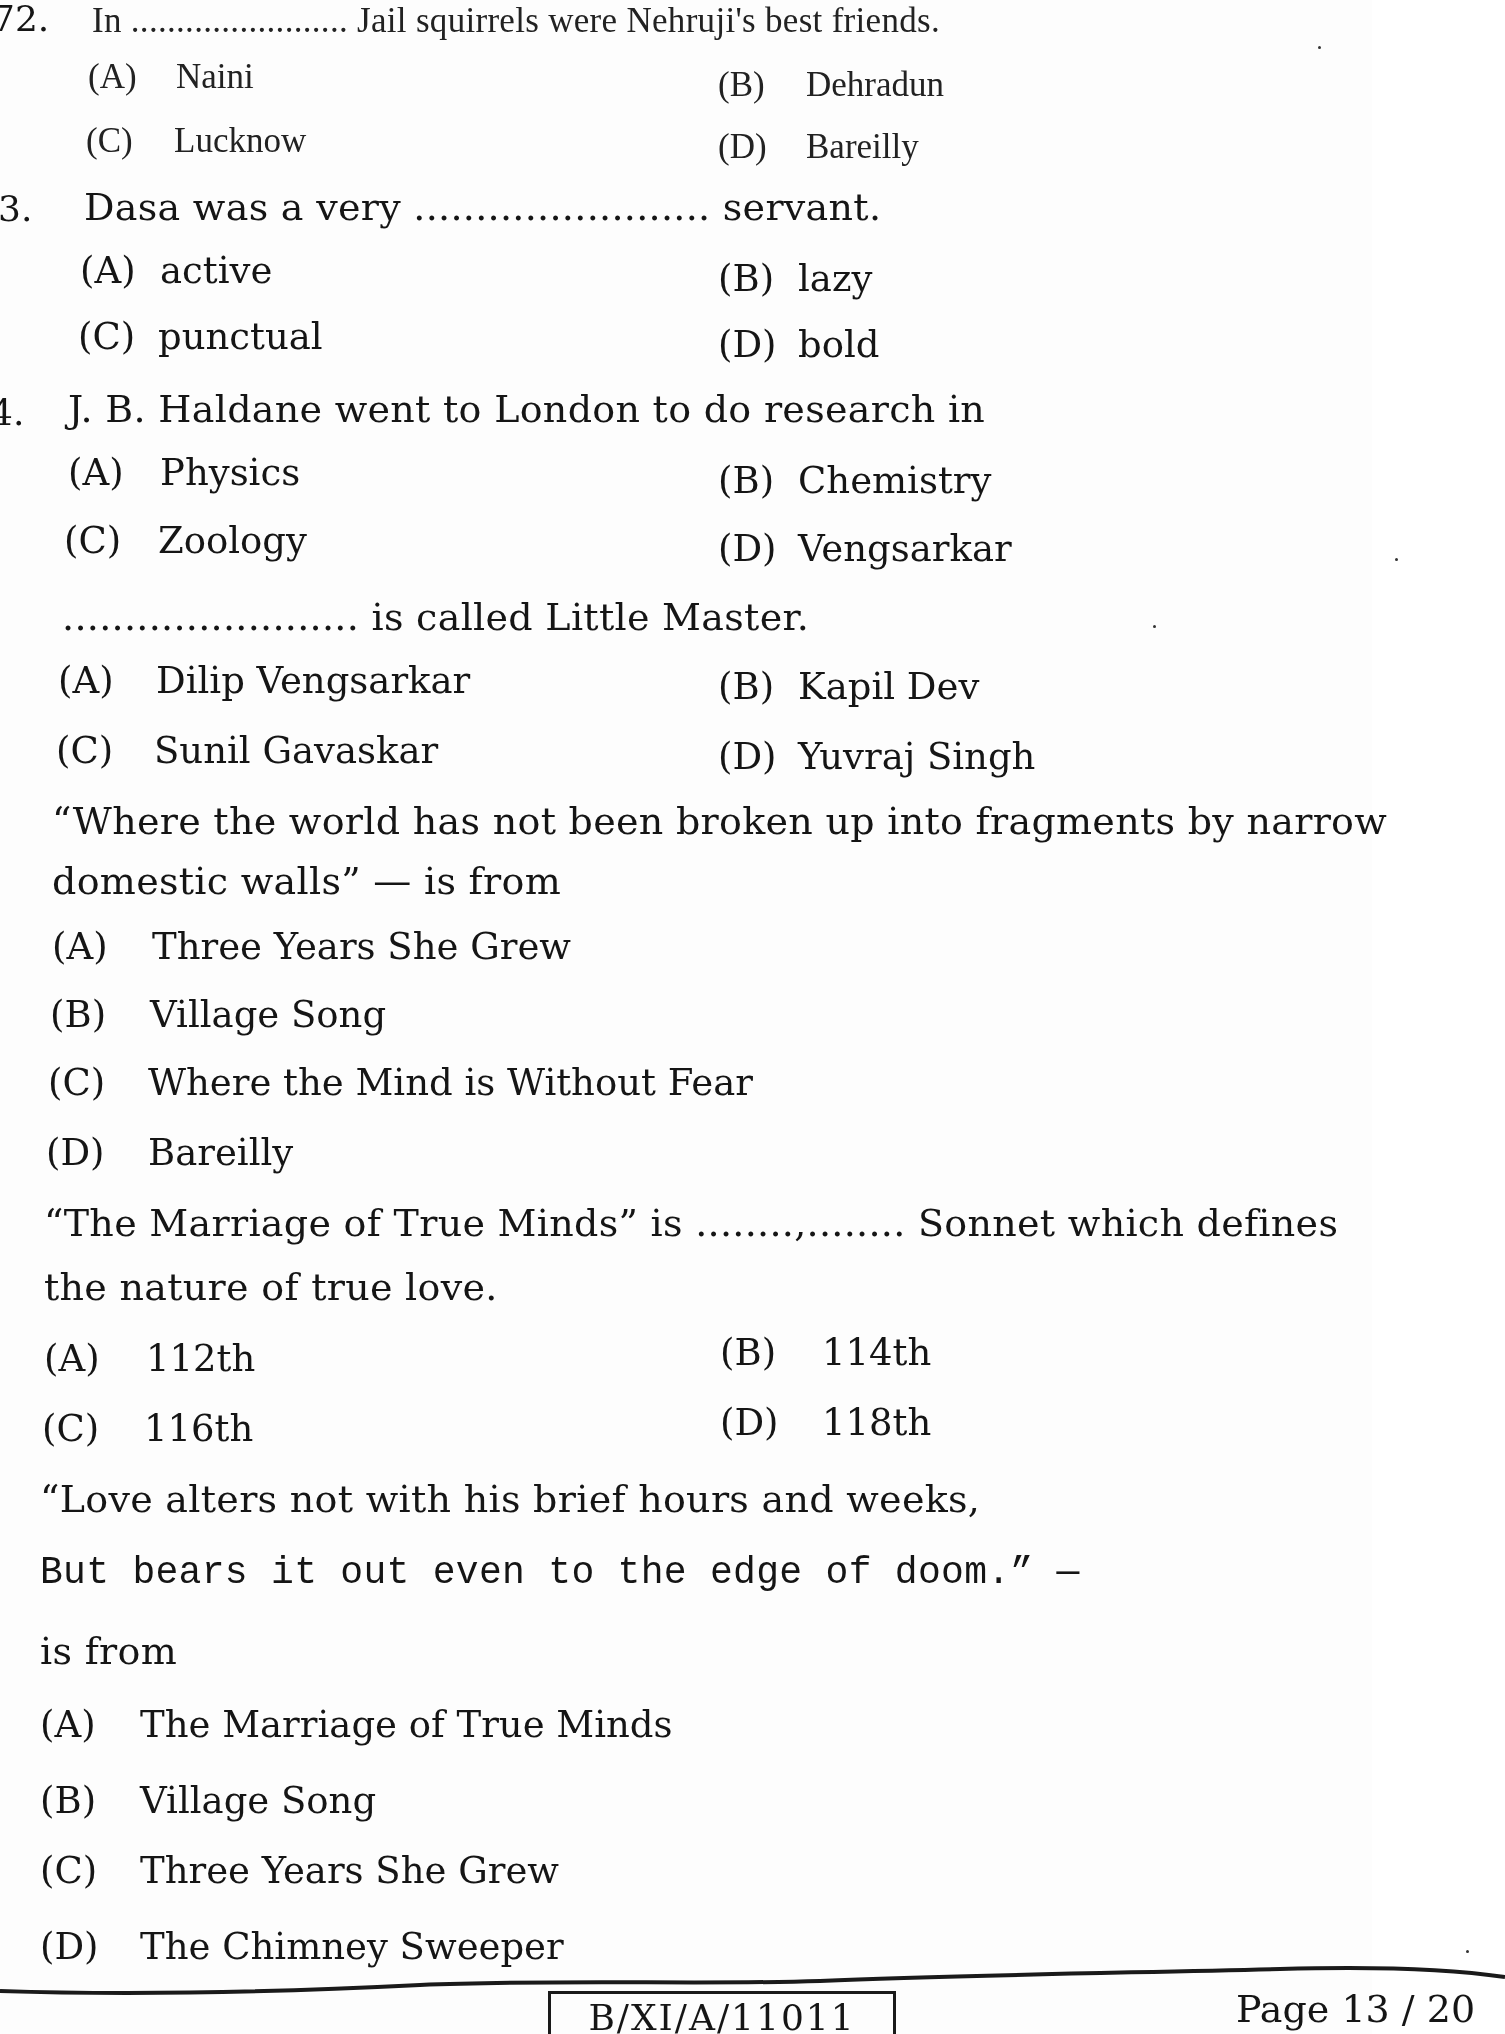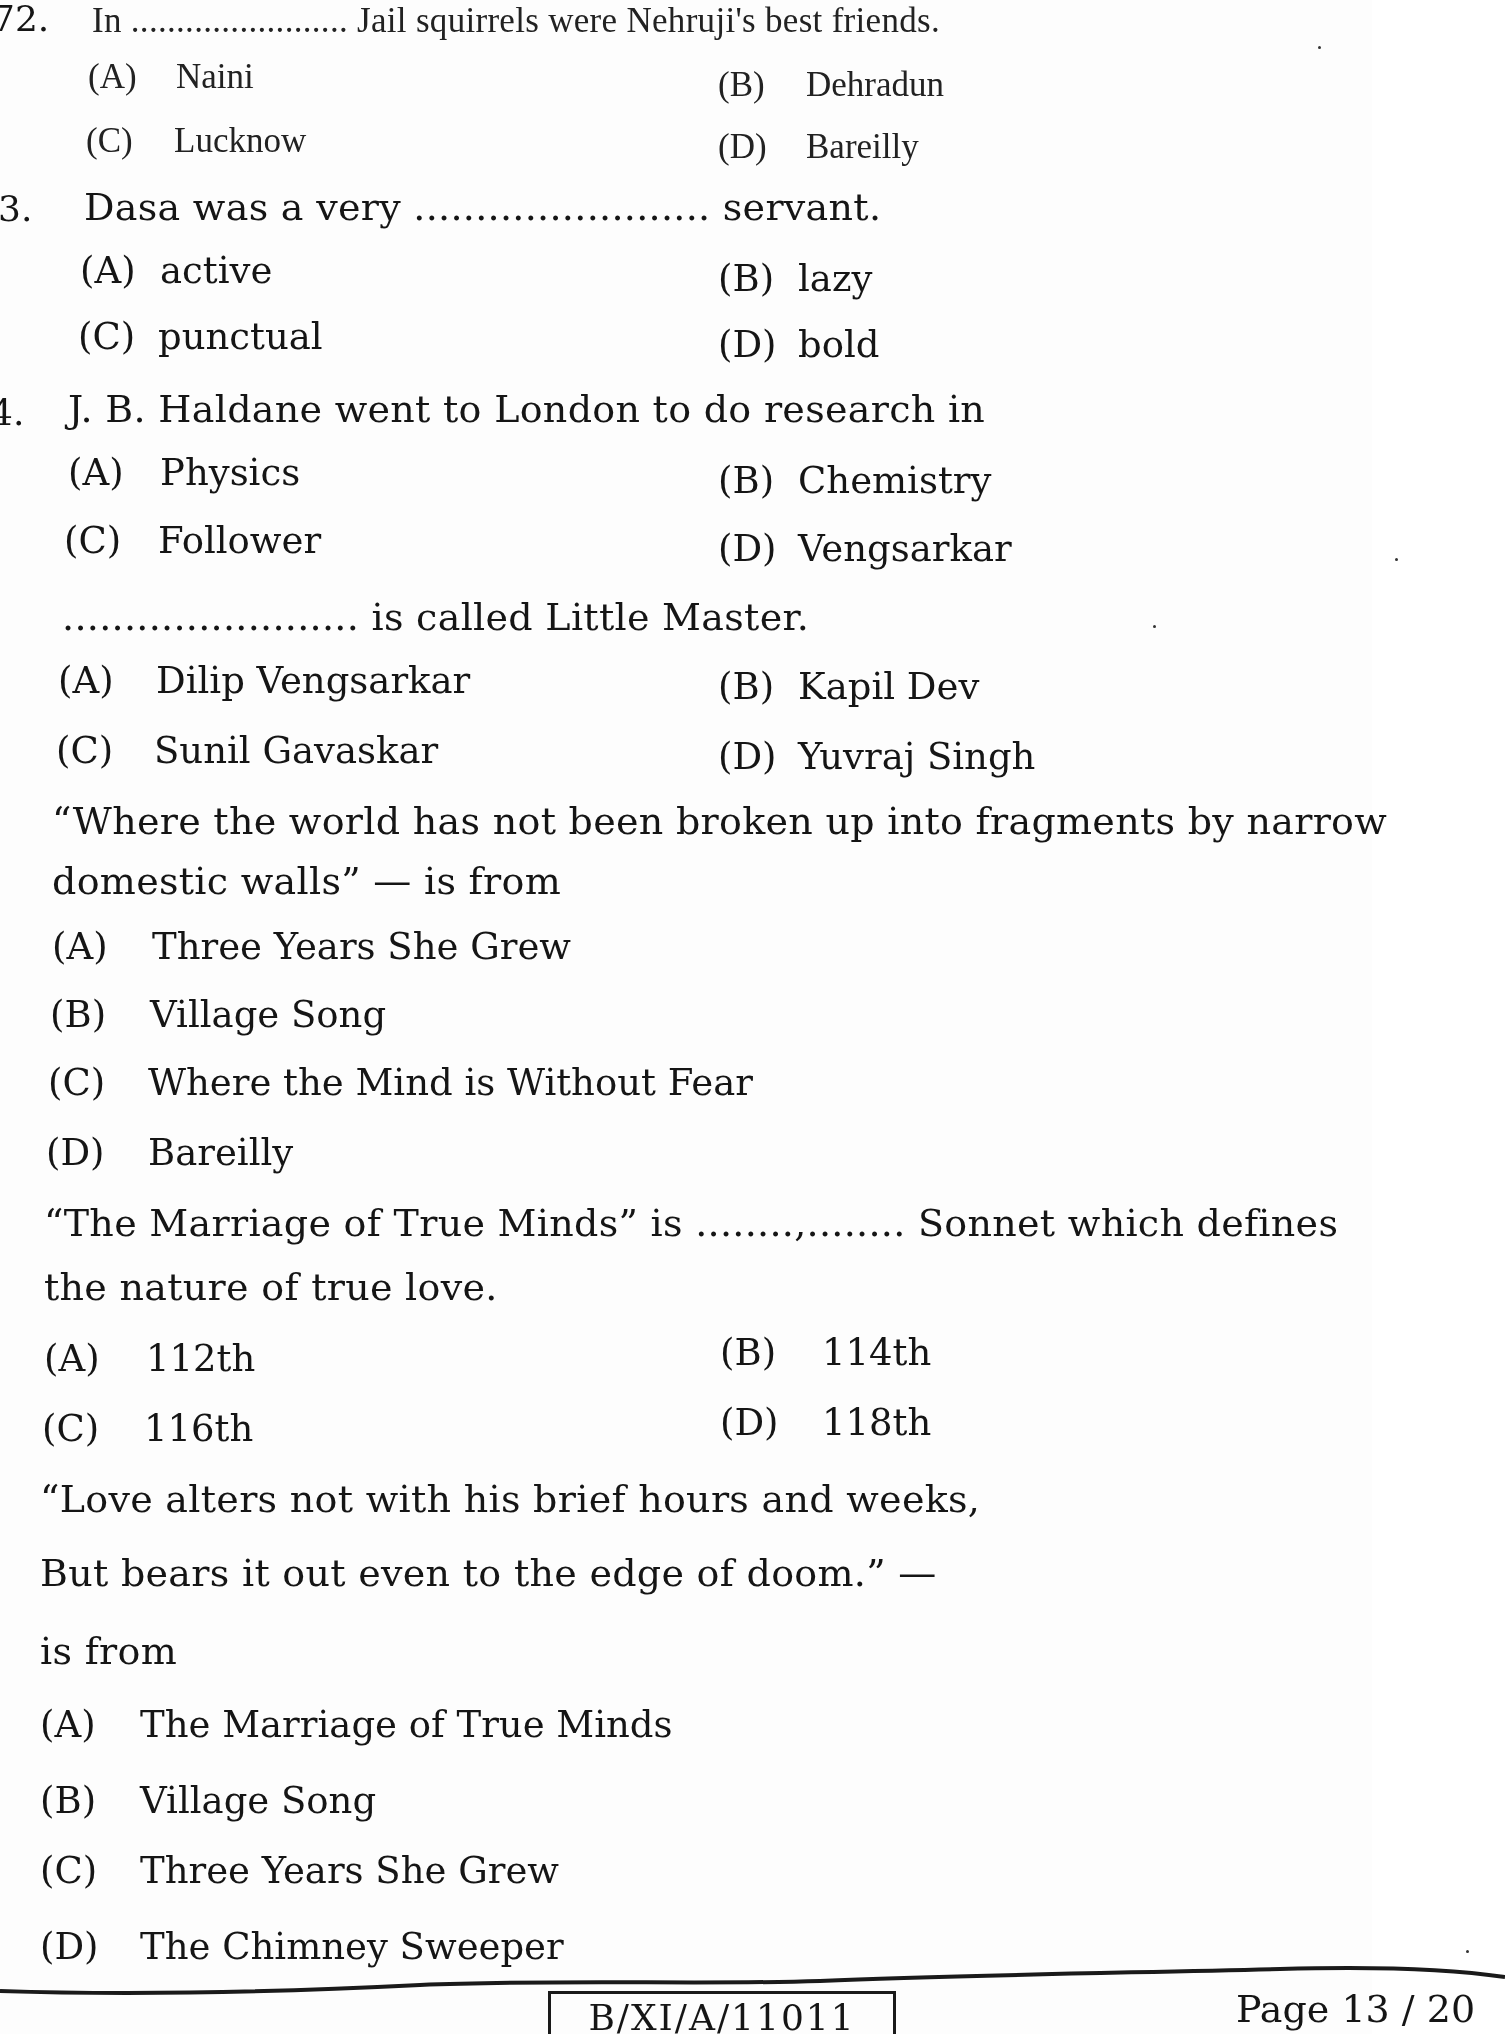--- a/index.html
+++ b/index.html
@@ -124,21 +124,21 @@
   <div>
     <span class="qnum" style="left:-10px; top:390px;">4.</span>
     <span class="line" style="left:68px; top:386px;">J. B. Haldane went to London to do research in</span>
     <div class="opt" style="left:68px; top:450px;">
       <span class="lbl" style="width:92px;">(A)</span><span>Physics</span>
     </div>
     <div class="opt" style="left:718px; top:458px;">
       <span class="lbl">(B)</span><span>Chemistry</span>
     </div>
     <div class="opt" style="left:64px; top:518px;">
-      <span class="lbl" style="width:94px;">(C)</span><span>Follower</span>
+      <span class="lbl" style="width:94px;">(C)</span><span>Zoology</span>
     </div>
     <div class="opt" style="left:718px; top:526px;">
       <span class="lbl">(D)</span><span>Vengsarkar</span>
     </div>
   </div>
 
   <div>
 
     <span class="line" style="left:62px; top:594px;">........................ is called Little Master.</span>
     <div class="opt" style="left:58px; top:658px;">
@@ -185,21 +185,21 @@
     <div class="opt" style="left:42px; top:1406px;">
       <span class="lbl" style="width:102px;">(C)</span><span>116th</span>
     </div>
     <div class="opt" style="left:720px; top:1400px;">
       <span class="lbl" style="width:102px;">(D)</span><span>118th</span>
     </div>
   </div>
 
   <div>
     <span class="line" style="left:40px; top:1476px;">“Love alters not with his brief hours and weeks,</span>
-    <span class="line" style="left:40px; top:1550px;">But bears it out even to the edge of doom.” —</span>
+    <span class="line" style="left:40px; top:1550px;font-family:Liberation Mono, monospace;">But bears it out even to the edge of doom.” —</span>
     <span class="line" style="left:40px; top:1628px;">is from</span>
     <div class="opt" style="left:40px; top:1702px;">
       <span class="lbl" style="width:100px;">(A)</span><span>The Marriage of True Minds</span>
     </div>
     <div class="opt" style="left:40px; top:1778px;">
       <span class="lbl" style="width:100px;">(B)</span><span>Village Song</span>
     </div>
     <div class="opt" style="left:40px; top:1848px;">
       <span class="lbl" style="width:100px;">(C)</span><span>Three Years She Grew</span>
     </div>

